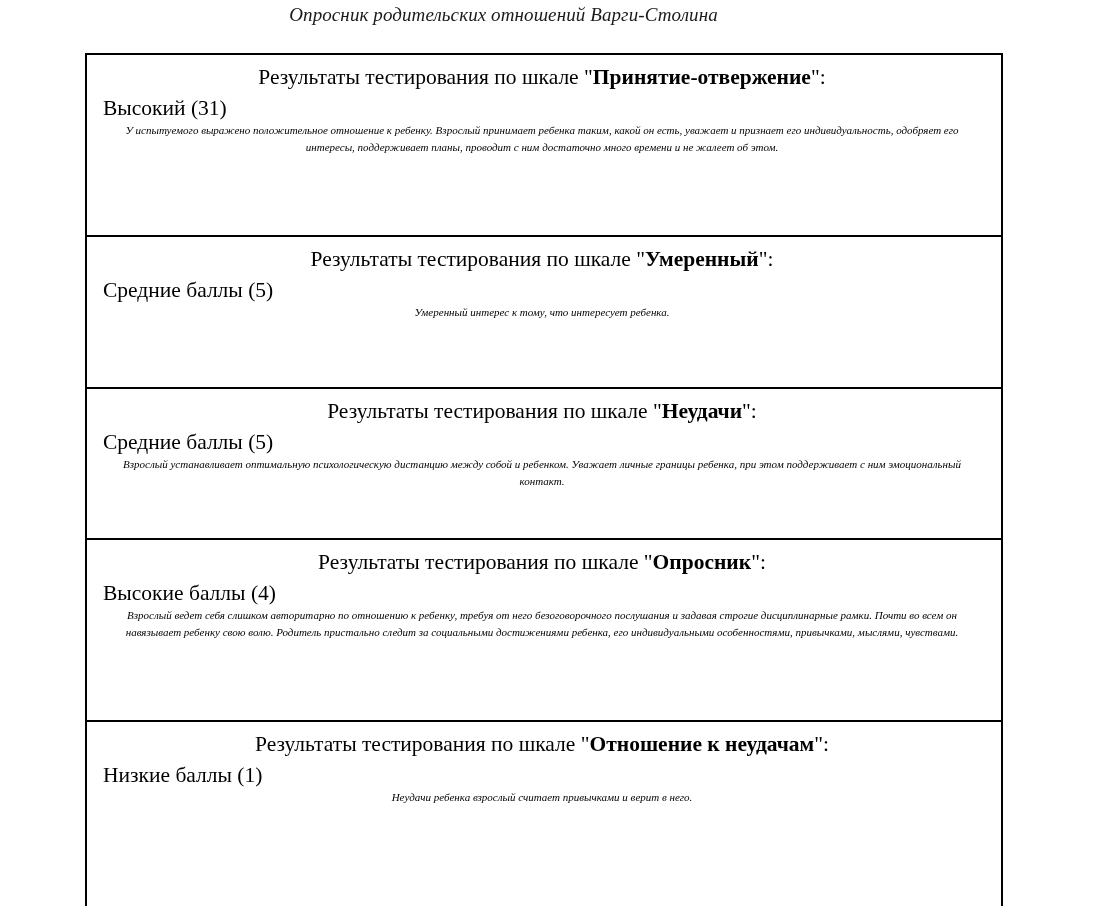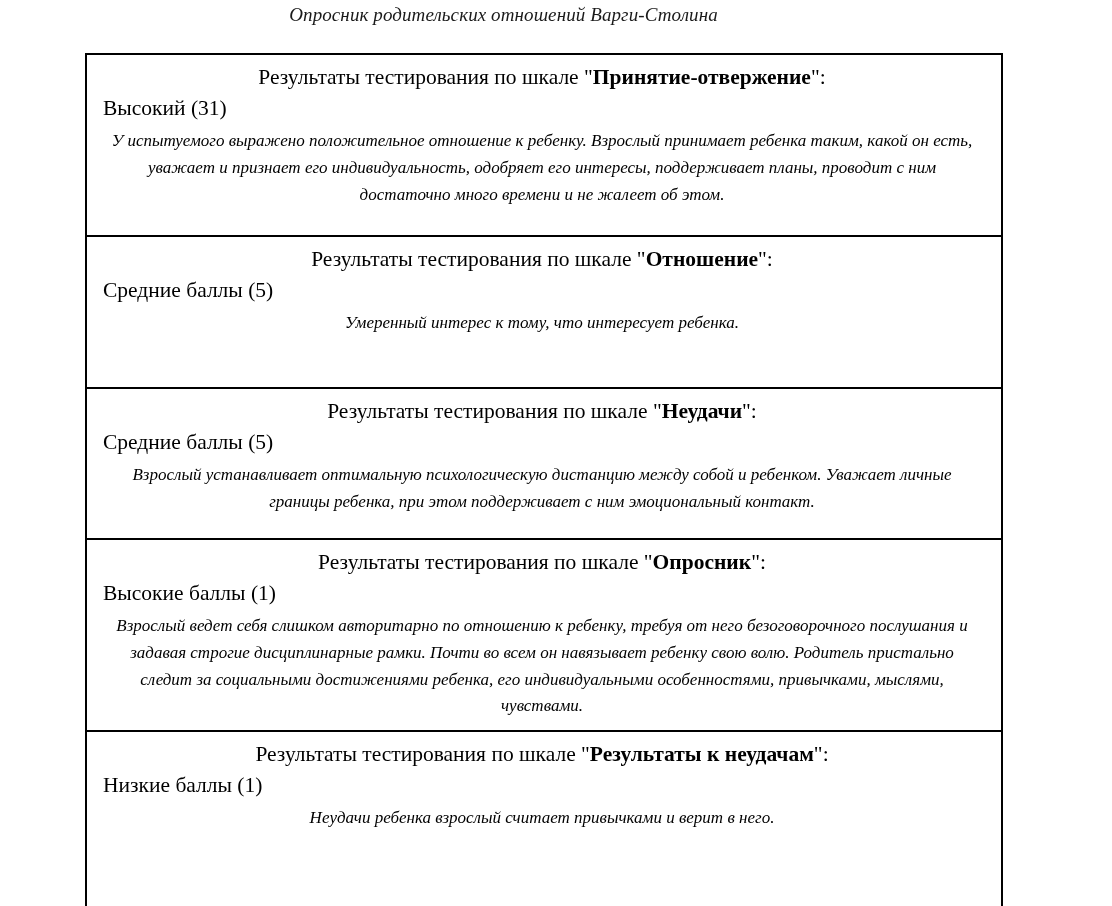--- a/index.html
+++ b/index.html
@@ -57,23 +57,23 @@
   }
   .scale-result {
     text-align: left;
     font-size: 21.5px;
     line-height: 1.32;
     margin-top: 2px;
   }
   .scale-desc {
     text-align: center;
     font-style: italic;
-    font-size: 17px;
+    font-size: 11px;
     line-height: 1.58;
-    margin-top: 6px;
+    margin-top: 0;
     padding: 0 2px;
   }
   
   .row-1 .cell-inner { min-height: 161px; }
   .row-2 .cell-inner { min-height: 131px; }
   .row-3 .cell-inner { min-height: 130px; }
   .row-4 .cell-inner { min-height: 161px; }
   .row-5 .cell-inner { min-height: 165px; }
 </style>
 </head>
@@ -92,51 +92,51 @@
             <div class="scale-heading"><span>Результаты тестирования по шкале </span><span>"</span><span class="scale-name">Принятие-отвержение</span><span>"</span><span>:</span></div>
             <div class="scale-result">Высокий (31)</div>
             <div class="scale-desc">У испытуемого выражено положительное отношение к ребенку. Взрослый принимает ребенка таким, какой он есть, уважает и признает его индивидуальность, одобряет его интересы, поддерживает планы, проводит с ним достаточно много времени и не жалеет об этом.</div>
           </div>
         </td>
       </tr>
 
       <tr class="row-2">
         <td>
           <div class="cell-inner">
-            <div class="scale-heading"><span>Результаты тестирования по шкале </span><span>"</span><span class="scale-name">Отношение</span><span>"</span><span>:</span></div>
+            <div class="scale-heading"><span>Результаты тестирования по шкале </span><span>"</span><span class="scale-name">Умеренный</span><span>"</span><span>:</span></div>
             <div class="scale-result">Средние баллы (5)</div>
             <div class="scale-desc">Умеренный интерес к тому, что интересует ребенка.</div>
           </div>
         </td>
       </tr>
 
       <tr class="row-3">
         <td>
           <div class="cell-inner">
             <div class="scale-heading"><span>Результаты тестирования по шкале </span><span>"</span><span class="scale-name">Неудачи</span><span>"</span><span>:</span></div>
             <div class="scale-result">Средние баллы (5)</div>
             <div class="scale-desc">Взрослый устанавливает оптимальную психологическую дистанцию между собой и ребенком. Уважает личные границы ребенка, при этом поддерживает с ним эмоциональный контакт.</div>
           </div>
         </td>
       </tr>
 
       <tr class="row-4">
         <td>
           <div class="cell-inner">
             <div class="scale-heading"><span>Результаты тестирования по шкале </span><span>"</span><span class="scale-name">Опросник</span><span>"</span><span>:</span></div>
-            <div class="scale-result">Высокие баллы (1)</div>
+            <div class="scale-result">Высокие баллы (4)</div>
             <div class="scale-desc">Взрослый ведет себя слишком авторитарно по отношению к ребенку, требуя от него безоговорочного послушания и задавая строгие дисциплинарные рамки. Почти во всем он навязывает ребенку свою волю. Родитель пристально следит за социальными достижениями ребенка, его индивидуальными особенностями, привычками, мыслями, чувствами.</div>
           </div>
         </td>
       </tr>
 
       <tr class="row-5">
         <td>
           <div class="cell-inner">
-            <div class="scale-heading"><span>Результаты тестирования по шкале </span><span>"</span><span class="scale-name">Результаты к неудачам</span><span>"</span><span>:</span></div>
+            <div class="scale-heading"><span>Результаты тестирования по шкале </span><span>"</span><span class="scale-name">Отношение к неудачам</span><span>"</span><span>:</span></div>
             <div class="scale-result">Низкие баллы (1)</div>
             <div class="scale-desc">Неудачи ребенка взрослый считает привычками и верит в него.</div>
           </div>
         </td>
       </tr>
 
     </tbody>
   </table>
 
 </div>

